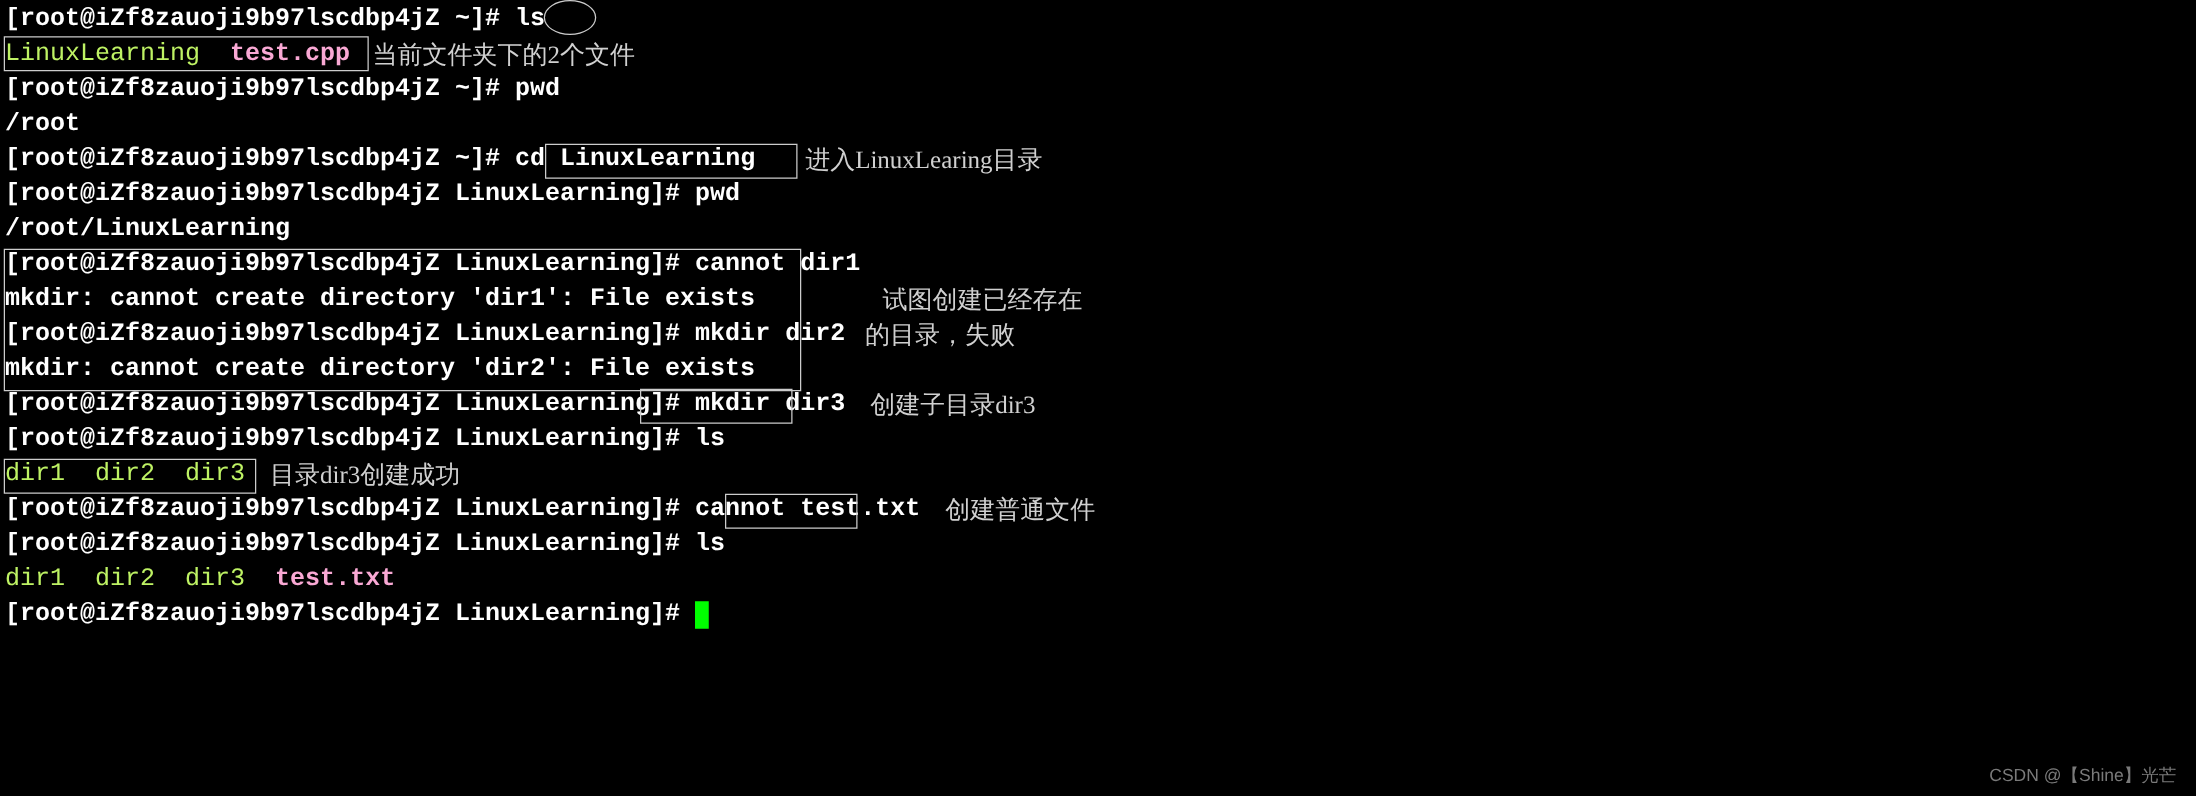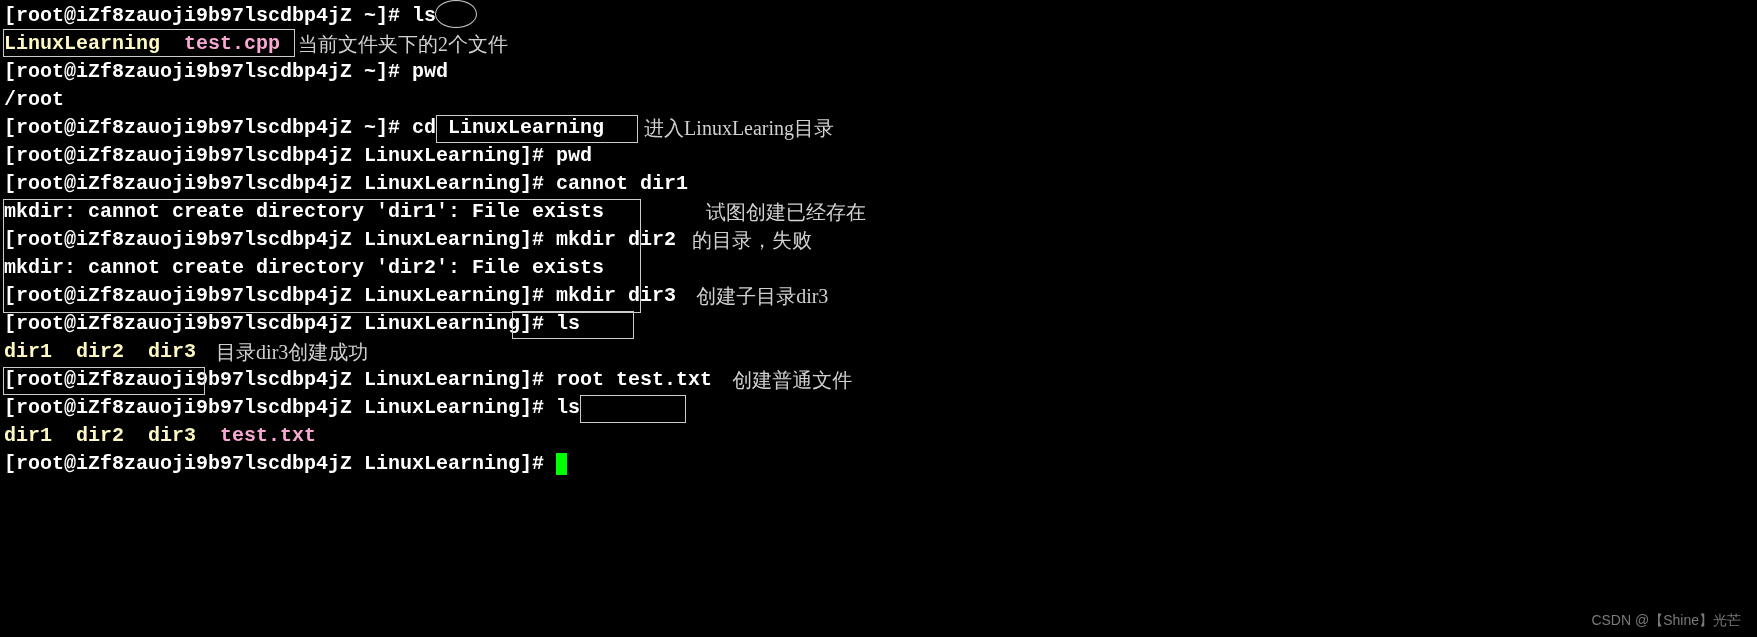--- a/index.html
+++ b/index.html
@@ -17,21 +17,21 @@
   }
   .term {
     padding: 2px 4px;
   }
   .line {
     white-space: pre;
     display: flex;
     align-items: center;
     position: relative;
   }
-  .dir { color: #fef9c3; font-weight: bold; text-align: right; }
+  .dir { color: #bef264; font-weight: normal; text-align: right; }
   .file { color: #f9a8d4; }
   .annot {
     color: #d0d0d0;
     font-family: Liberation Serif, serif;
     font-weight: normal;
     font-size: 20px;
     margin-left: 18px;
   }
   .cursor {
     display: inline-block;
@@ -86,20 +86,23 @@
 
 <div class="line">
   <span>[root@iZf8zauoji9b97lscdbp4jZ ~]# </span><span>cd LinuxLearning</span>
   <span class="annot" style="margin-left:40px">进入LinuxLearing目录</span>
 </div>
 
 <div class="line">
   <span>[root@iZf8zauoji9b97lscdbp4jZ LinuxLearning]# </span><span>pwd</span>
 </div>
 
+<div class="line">
+  <span>/root/LinuxLearning</span>
+</div>
 
 <div class="line">
   <span>[root@iZf8zauoji9b97lscdbp4jZ LinuxLearning]# </span><span>cannot dir1</span>
 </div>
 
 <div class="line">
   <span>mkdir: cannot create directory 'dir1': File exists</span>
   <span style="position:absolute; left:684px;" class="annot">试图创建已经存在</span>
 </div>
 
@@ -120,21 +123,21 @@
 <div class="line">
   <span>[root@iZf8zauoji9b97lscdbp4jZ LinuxLearning]# </span><span>ls</span>
 </div>
 
 <div class="line">
   <span class="dir">dir1</span><span>  </span><span class="dir">dir2</span><span>  </span><span class="dir">dir3</span>
   <span class="annot" style="margin-left:20px">目录dir3创建成功</span>
 </div>
 
 <div class="line">
-  <span>[root@iZf8zauoji9b97lscdbp4jZ LinuxLearning]# </span><span>root </span><span>test.txt</span>
+  <span>[root@iZf8zauoji9b97lscdbp4jZ LinuxLearning]# </span><span>cannot </span><span>test.txt</span>
   <span class="annot" style="margin-left:20px">创建普通文件</span>
 </div>
 
 <div class="line">
   <span>[root@iZf8zauoji9b97lscdbp4jZ LinuxLearning]# </span><span>ls</span>
 </div>
 
 <div class="line">
   <span class="dir">dir1</span><span>  </span><span class="dir">dir2</span><span>  </span><span class="dir">dir3</span><span>  </span><span class="file">test.txt</span>
 </div>

